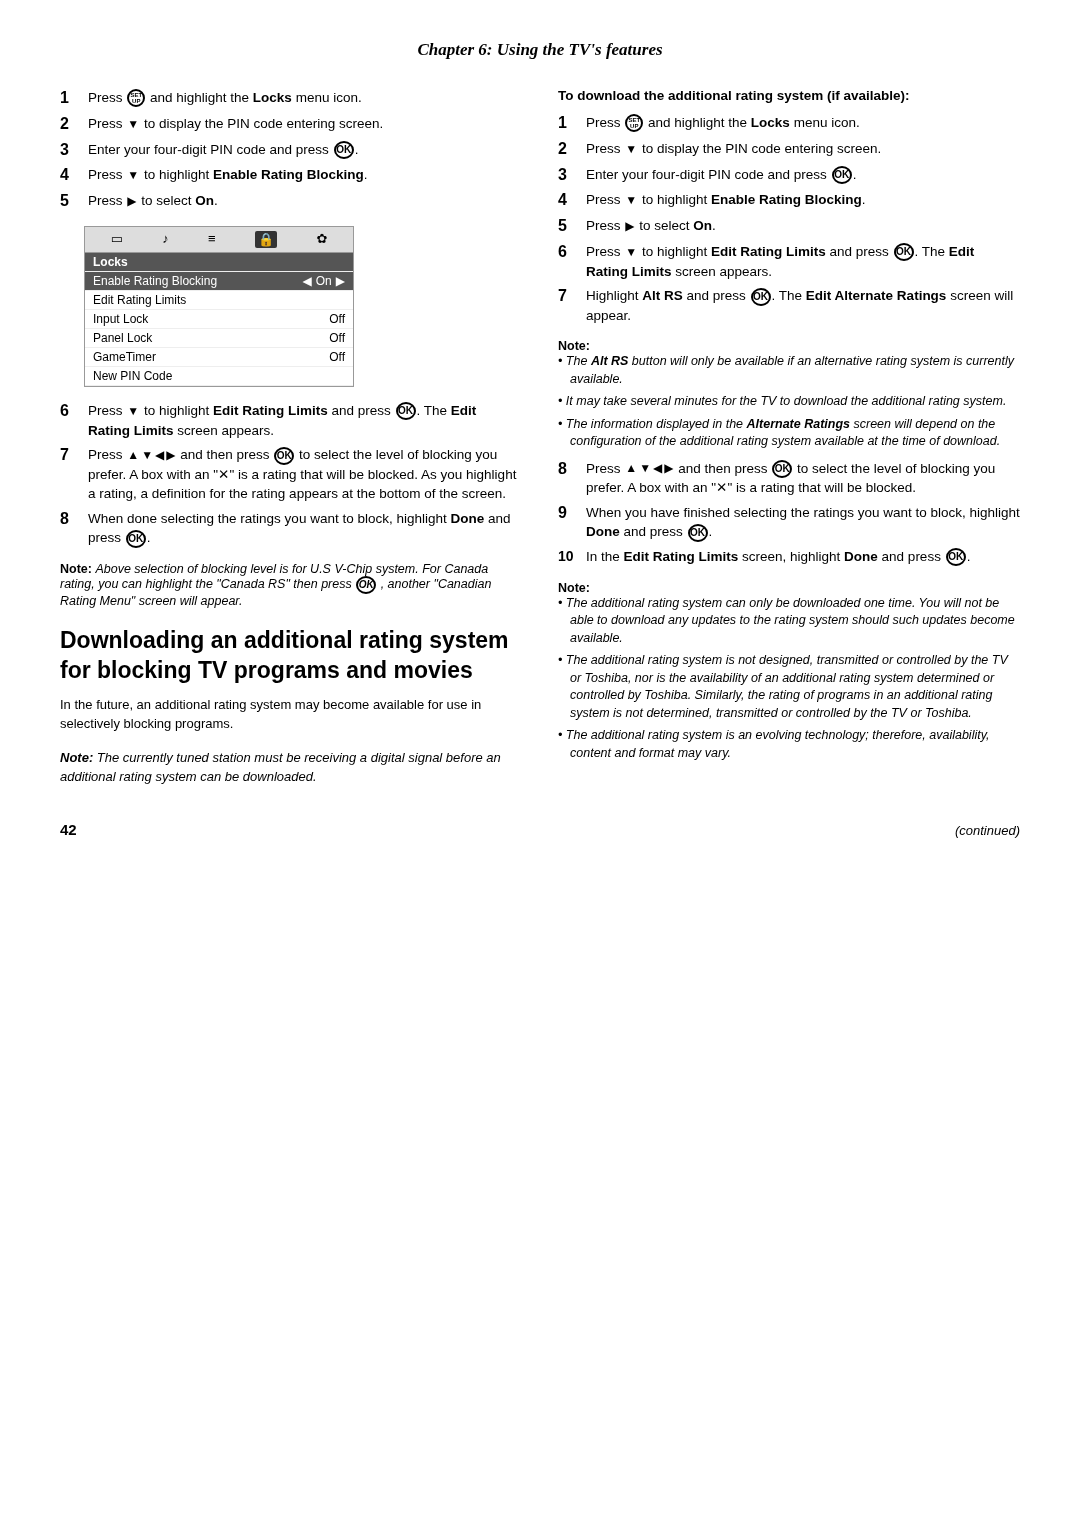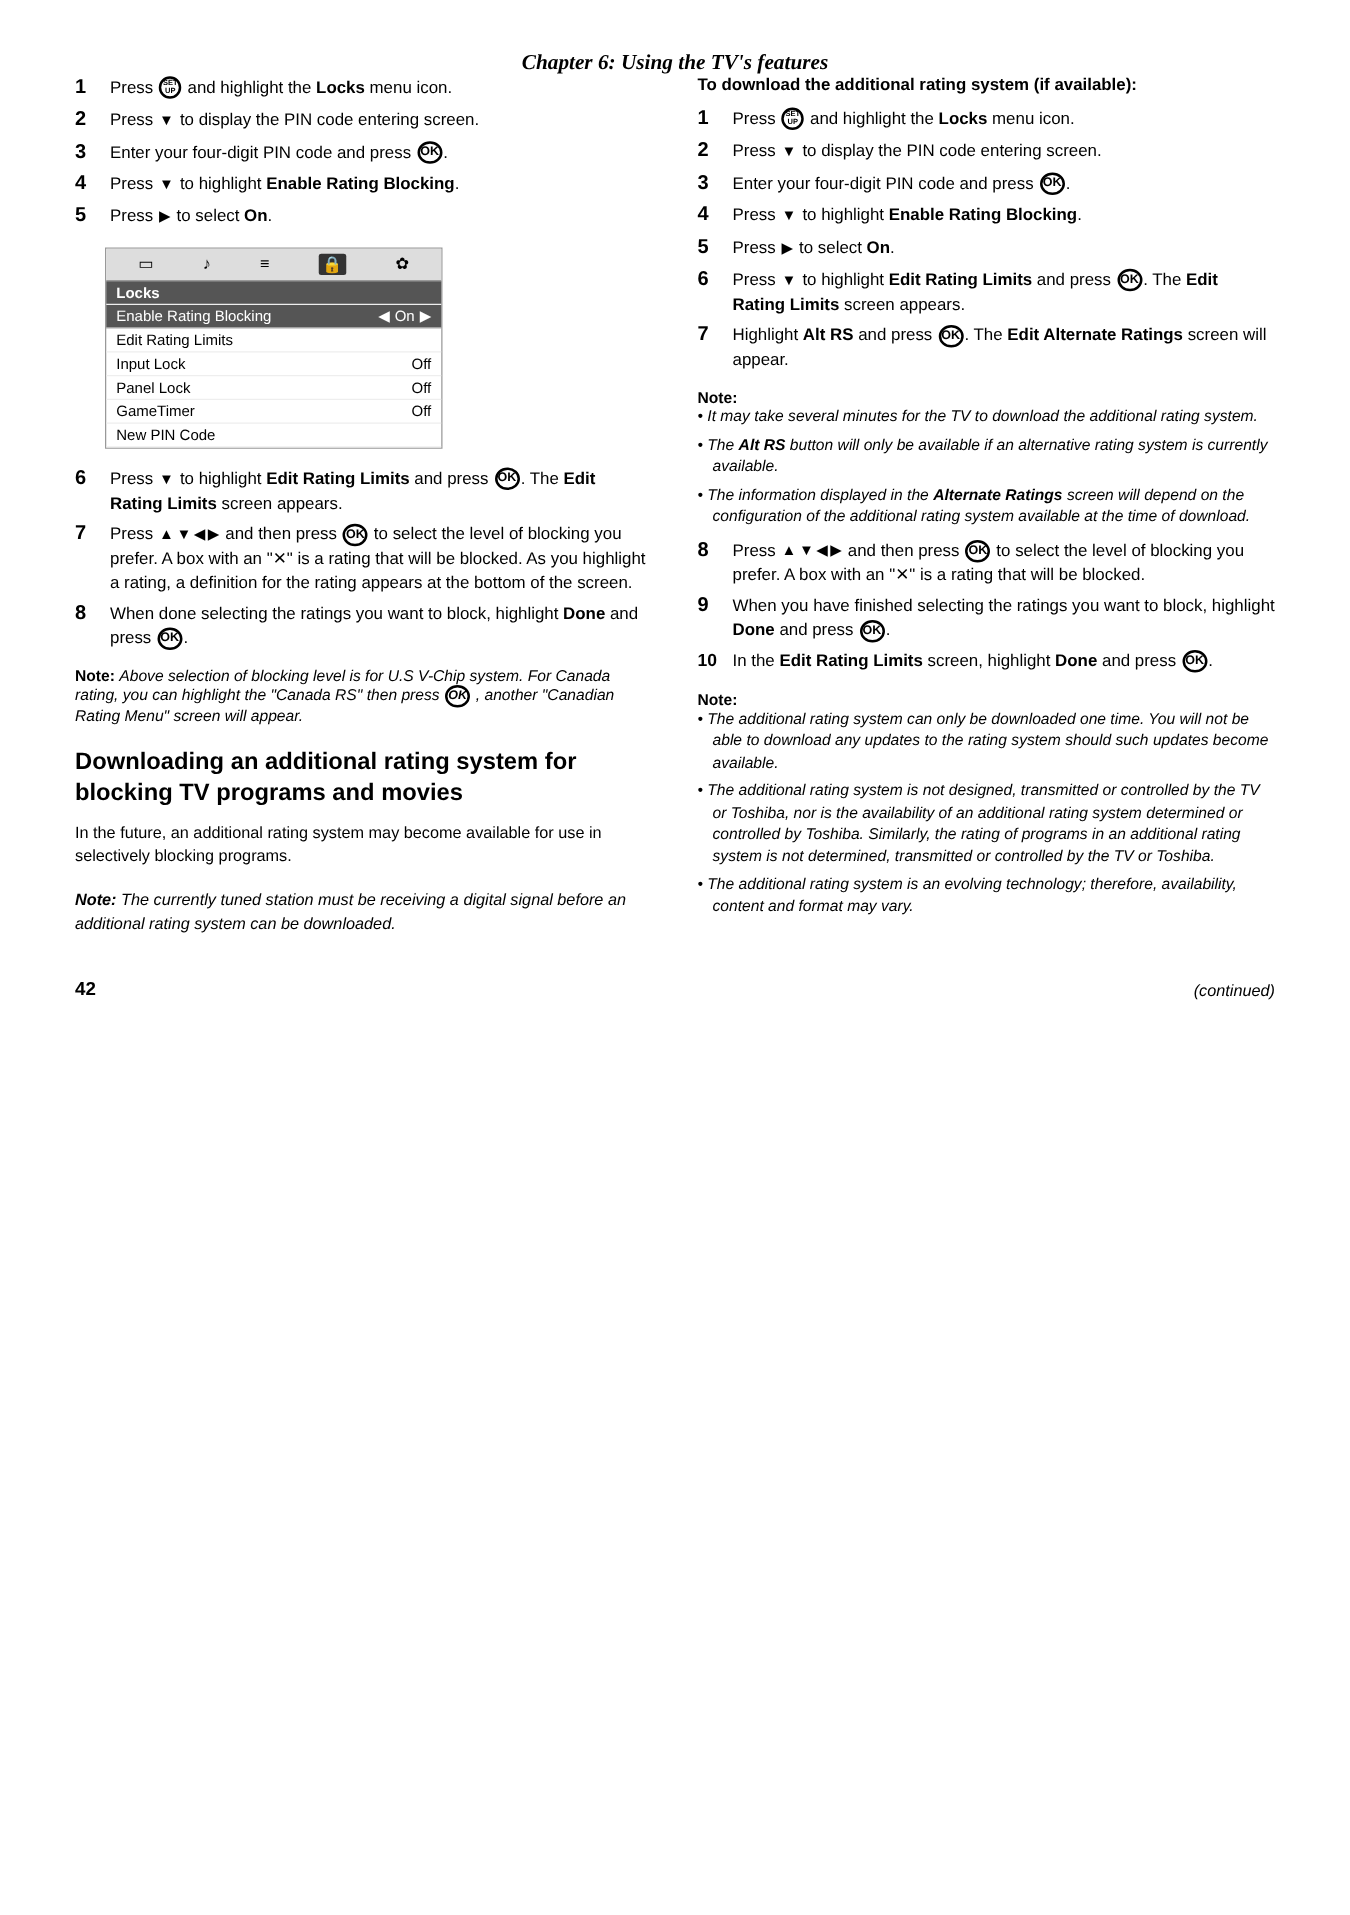--- a/index.html
+++ b/index.html
@@ -10,20 +10,21 @@
       color: #000;
       width: 1080px;
       min-height: 1532px;
       padding: 40px 60px 40px 60px;
     }
     .chapter-title {
       text-align: center;
       font-style: italic;
       font-weight: bold;
       font-size: 17px;
+      margin-bottom: 28px;
       font-family: Georgia, serif;
     }
     .two-col {
       display: flex;
       gap: 36px;
     }
     .col-left {
       flex: 1;
     }
     .col-right {
@@ -171,21 +172,21 @@
     }
     .note-block ul li::before {
       content: "• ";
     }
     .note-block ul li b {
       font-weight: bold;
       font-style: italic;
     }
     .big-section-heading {
       font-weight: bold;
-      font-size: 19px;
+      font-size: 23px;
       margin: 18px 0 10px 0;
       line-height: 1.3;
     }
     .intro-text {
       font-size: 13px;
       margin-bottom: 16px;
       line-height: 1.45;
     }
     .note-italic-block {
       font-style: italic;
@@ -354,22 +355,22 @@
         </li>
         <li class="step-item">
           <span class="step-num">7</span>
           <span class="step-text">Highlight <b>Alt RS</b> and press <span class="icon-ok">OK</span>. The <b>Edit Alternate Ratings</b> screen will appear.</span>
         </li>
       </ol>
 
       <div class="note-block">
         <div class="note-label">Note:</div>
         <ul>
+          <li>The <b>Alt RS</b> button will only be available if an alternative rating system is currently available.</li>
           <li>It may take several minutes for the TV to download the additional rating system.</li>
-          <li>The <b>Alt RS</b> button will only be available if an alternative rating system is currently available.</li>
           <li>The information displayed in the <b><i>Alternate Ratings</i></b> screen will depend on the configuration of the additional rating system available at the time of download.</li>
         </ul>
       </div>
 
       <ol class="step-list">
         <li class="step-item">
           <span class="step-num">8</span>
           <span class="step-text">Press <span class="icon-up">▲</span><span class="icon-down">▼</span><span class="icon-left">◀</span><span class="icon-right">▶</span> and then press <span class="icon-ok">OK</span> to select the level of blocking you prefer. A box with an "✕" is a rating that will be blocked.</span>
         </li>
         <li class="step-item">

